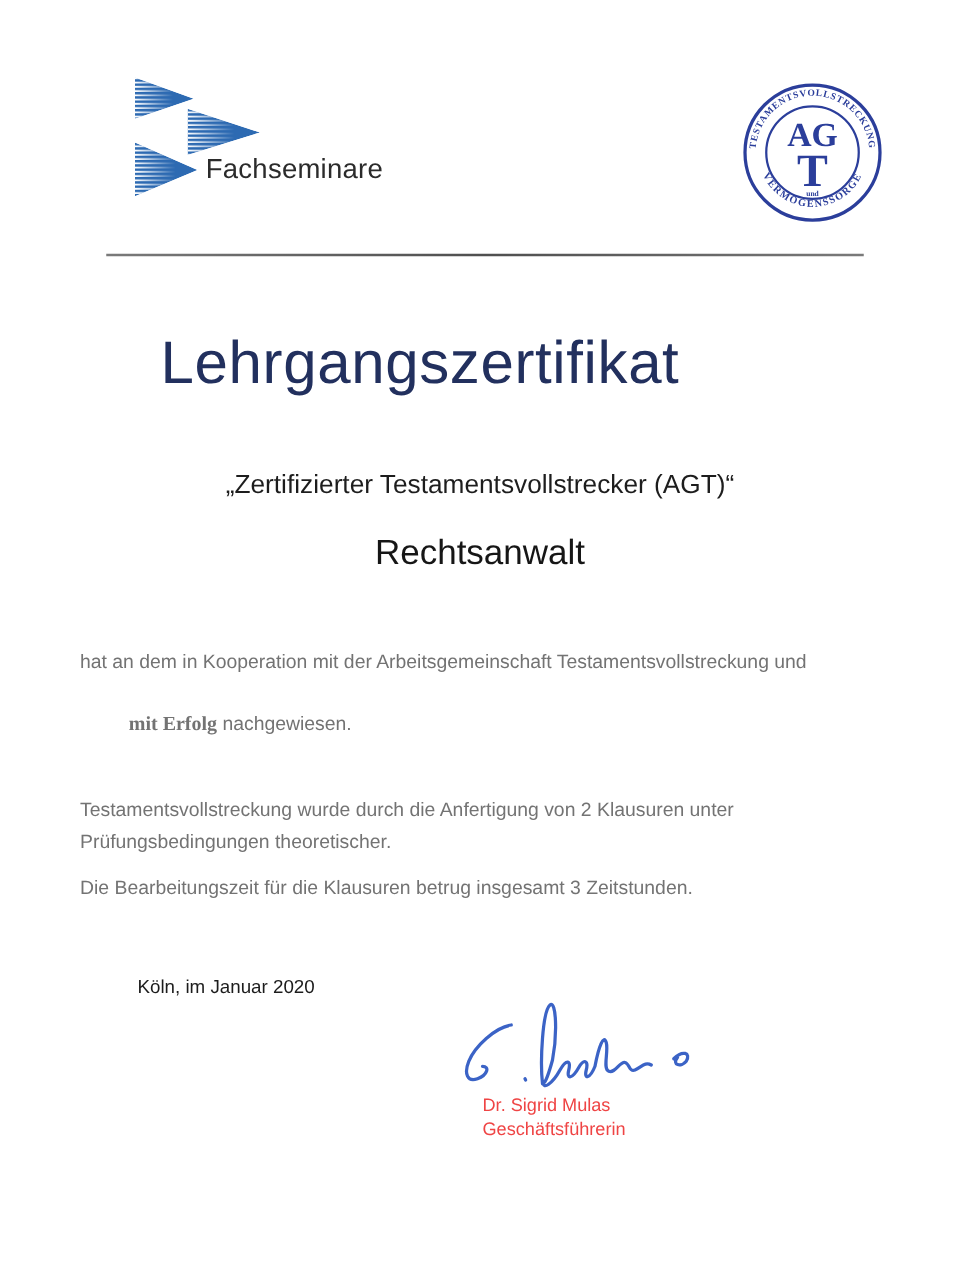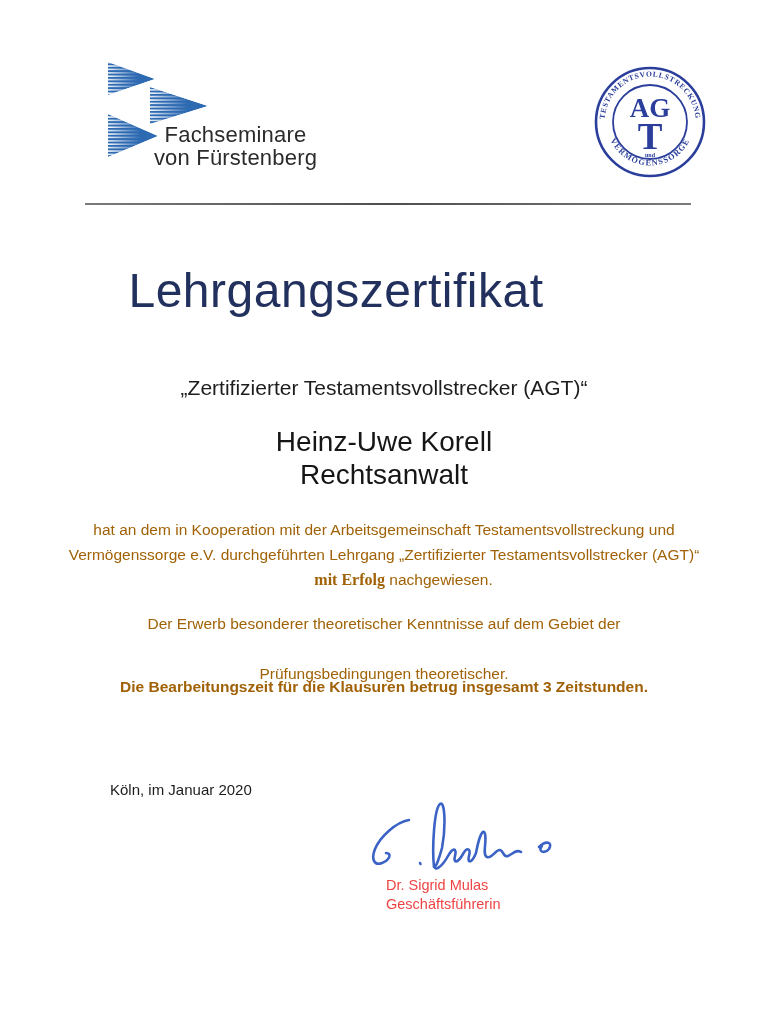--- a/index.html
+++ b/index.html
@@ -49,28 +49,27 @@
     left: 0; top: 425px; width: 768px;
     text-align: center;
     font-size: 28px;
     line-height: 33px;
     color: #161616;
   }
 
   
   .par {
     left: 64px; width: 640px;
-    text-align: center;
     font-size: 15.5px;
     line-height: 25px;
-    color: #a16207;
+    color: #737373;
   }
   .p1 { top: 517px; }
   .p2 { top: 611px; }
-  .p3 { top: 674px; font-weight: bold; }
+  .p3 { top: 698px; }
   .serif-bold {
     font-family: "Liberation Serif", serif;
     font-weight: bold;
     font-size: 16px;
     margin-left: 39px;
   }
 
   
   .place-date { left: 110px; top: 781px; font-size: 15px; }
   .signature-svg { left: 356px; top: 793px; width: 240px; height: 85px; }
@@ -116,21 +115,20 @@
       <rect x="47" y="27" width="58" height="37" fill="url(#lstripes)" mask="url(#fademask)"></rect>
     </g>
     <g clip-path="url(#clipC)">
       <polygon points="5,54 5,97 55,76" fill="#2d6ab2"></polygon>
       <rect x="5" y="54" width="50" height="43" fill="url(#lstripes)" mask="url(#fademask)"></rect>
     </g>
   </svg>
 
   <div class="abs logo-text">
     <div>Fachseminare</div>
-    <div>von Fürstenberg</div>
   </div>
 
   <svg class="abs seal-svg" viewBox="0 0 116 116" xmlns="http://www.w3.org/2000/svg">
     <defs>
       <path id="arcTop" d="M 12.5,58 A 45.5,45.5 0 0 1 103.5,58"></path>
       <path id="arcBot" d="M 14.5,58 A 43.5,43.5 0 0 0 101.5,58"></path>
     </defs>
     <g fill="none" stroke="#2b3e9b">
       <circle cx="58" cy="58" r="54" stroke-width="2.6"></circle>
       <circle cx="58" cy="58" r="37" stroke-width="1.8"></circle>
@@ -147,33 +145,32 @@
       <text x="58" y="92.5" text-anchor="middle" font-size="6">und</text>
     </g>
   </svg>
 
   <div class="abs rule"></div>
 
   <div class="abs title">Lehrgangszertifikat</div>
   <div class="abs subtitle">„Zertifizierter Testamentsvollstrecker (AGT)“</div>
 
   <div class="abs recipient">
-    <div>Heinz-Uwe Korell</div>
     <div>Rechtsanwalt</div>
   </div>
 
   <div class="abs par p1">
     <span>hat an dem in Kooperation mit der Arbeitsgemeinschaft Testamentsvollstreckung und</span><br>
-    <span>Vermögenssorge e.V. durchgeführten Lehrgang „Zertifizierter Testamentsvollstrecker (AGT)“</span><br>
+    <br>
     <span class="serif-bold">mit Erfolg</span><span> nachgewiesen.</span>
   </div>
 
   <div class="abs par p2">
-    <span>Der Erwerb besonderer theoretischer Kenntnisse auf dem Gebiet der</span><br>
     <br>
+    <span>Testamentsvollstreckung wurde durch die Anfertigung von 2 Klausuren unter</span><br>
     <span>Prüfungsbedingungen theoretischer.</span>
   </div>
 
   <div class="abs par p3">Die Bearbeitungszeit für die Klausuren betrug insgesamt 3 Zeitstunden.</div>
 
   <div class="abs place-date">Köln, im Januar 2020</div>
 
   <svg class="abs signature-svg" viewBox="0 0 240 85" xmlns="http://www.w3.org/2000/svg">
     <g fill="none" stroke="#3b63c6" stroke-width="2.6" stroke-linecap="round" stroke-linejoin="round">
       <path d="M 53,27 C 40,29 24,44 19,56 C 15,66 18,73 26,70 C 34,67 36,60 30,60"></path>

